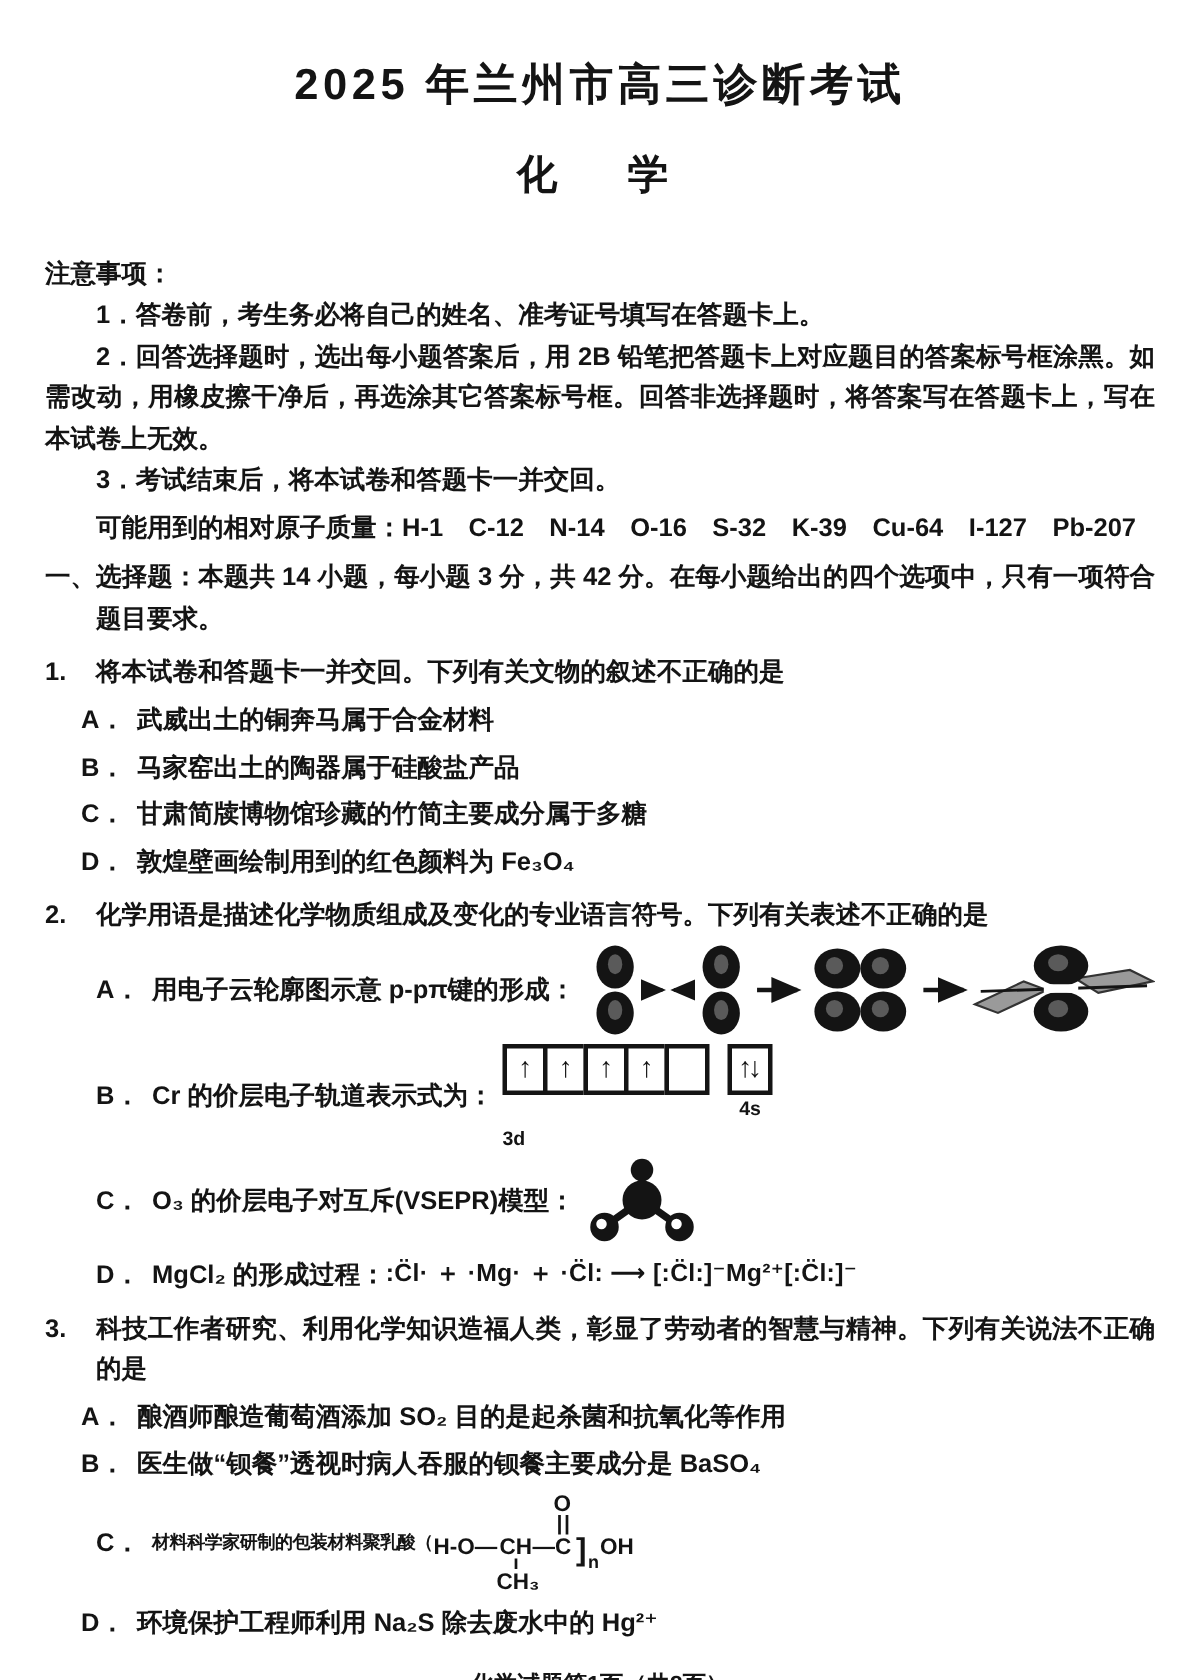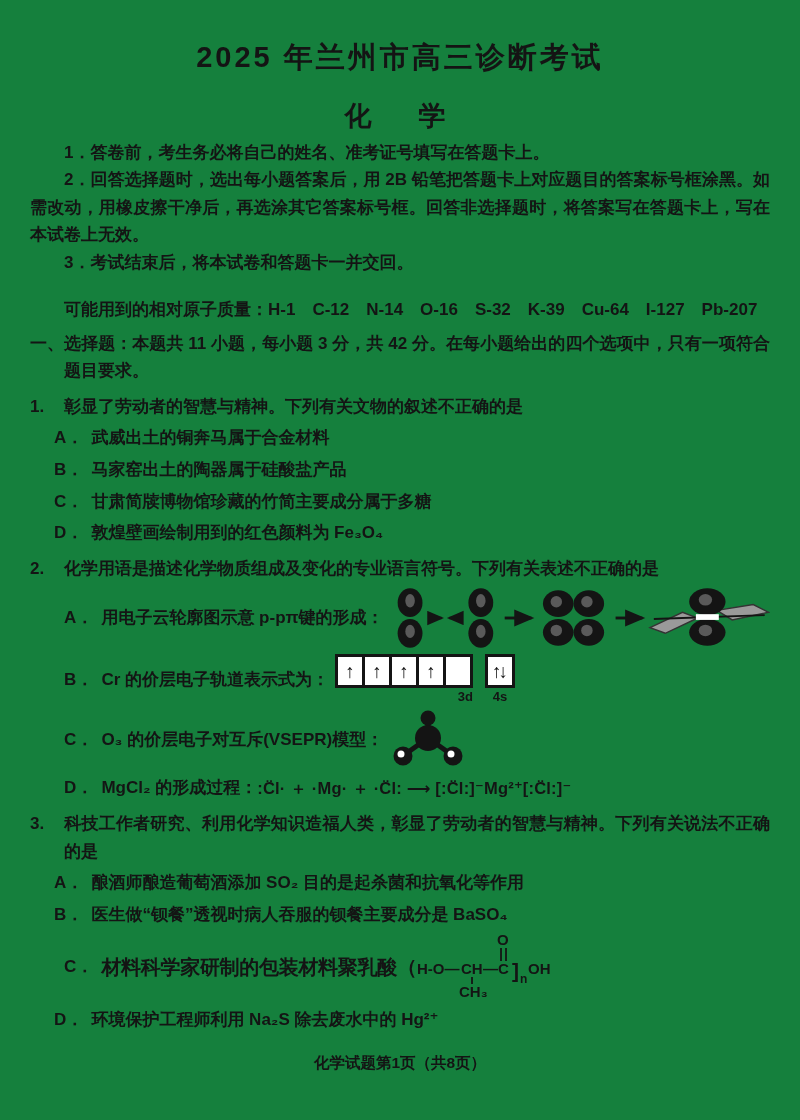--- a/index.html
+++ b/index.html
@@ -1,75 +1,76 @@
 <!DOCTYPE html>
 <html><head>
 <meta charset="utf-8">
 <style>
   * { margin:0; padding:0; box-sizing:border-box; }
   html,body { background:#e8e8e8; }
   body { font-family:"Liberation Sans","DejaVu Sans",sans-serif; }
   .page {
     position:relative; width:800px; height:1120px; margin:0 auto;
-    background:#15803d; color:#141414; overflow:hidden;
+    background:#ffffff; color:#141414; overflow:hidden;
     padding:34px 30px 0 30px;
     font-size:17px; line-height:1.62; font-weight:700;
   }
   .doc-title { text-align:center; font-size:29px; font-weight:800; letter-spacing:3px; }
   .doc-subject { text-align:center; font-size:27px; font-weight:800; letter-spacing:10px; margin-top:14px; }
   .notice-heading { margin-top:30px; font-weight:800; }
   .indented { text-indent:2em; text-align:justify; }
   .hang { padding-left:2em; text-indent:-2em; text-align:justify; }
   .num { display:inline-block; width:2em; text-indent:0; }
-  .atomic { margin-top:20px; }
+  .atomic { margin-top:4px; }
   .section-heading { margin-top:6px; font-weight:800; }
   .question { margin-top:8px; }
   .opt { margin:4px 0 0 2em; display:flex; align-items:center; }
   .opt-label { flex:0 0 2.2em; }
   .opt-text { white-space:nowrap; }
   .opt.textonly { display:block;margin-left:24px; }
   .opt.textonly .opt-label { display:inline-block; width:2.2em; }
   
   .orb-wrap { margin-left:6px; display:inline-block; }
   .orb-row { display:flex; align-items:flex-end; }
   .orb-group { display:flex; }
   .orb-box {
     width:30px; height:34px; border:3px solid #141414; background:#fff;
     display:flex; align-items:center; justify-content:center;
     font-size:19px; font-weight:800; line-height:1;
   }
   .orb-group .orb-box + .orb-box { margin-left:-3px; }
   .orb-4s { margin-left:12px; letter-spacing:-3px; padding-right:3px; }
   .orb-labels { display:flex; font-size:13px; font-weight:800; line-height:1.1; margin-top:2px; }
-  .orb-labels .l3d { width:138px; text-align:right; }
+  .orb-labels .l3d { width:138px; text-align:left;margin-top:20px; }
   .orb-labels .l4s { width:30px; margin-left:12px; text-align:center; }
   .equation { font-size:16.5px; letter-spacing:0.2px; white-space:nowrap; }
-  .tight { letter-spacing:-0.3px; font-size:20px; }
+  .tight { letter-spacing:-0.3px; font-size:12px; }
   .footer { text-align:center; margin-top:16px; font-size:15.5px; font-weight:800; }
   svg { display:block; }
   .svg-inline { margin-left:6px; }
 </style>
 </head>
 <body>
 
 <div class="page">
 
   <div class="doc-title">2025 年兰州市高三诊断考试</div>
   <div class="doc-subject">化　学</div>
 
+  <div class="notice-heading">注意事项：</div>
   <p class="indented">1．答卷前，考生务必将自己的姓名、准考证号填写在答题卡上。</p>
   <p class="indented">2．回答选择题时，选出每小题答案后，用 2B 铅笔把答题卡上对应题目的答案标号框涂黑。如需改动，用橡皮擦干净后，再选涂其它答案标号框。回答非选择题时，将答案写在答题卡上，写在本试卷上无效。</p>
   <p class="indented">3．考试结束后，将本试卷和答题卡一并交回。</p>
 
   <p class="indented atomic">可能用到的相对原子质量：H-1　C-12　N-14　O-16　S-32　K-39　Cu-64　I-127　Pb-207</p>
 
-  <p class="hang section-heading">一、选择题：本题共 11 小题，每小题 3 分，共 42 分。在每小题给出的四个选项中，只有一项符合题目要求。</p>
+  <p class="hang section-heading">一、选择题：本题共 14 小题，每小题 3 分，共 42 分。在每小题给出的四个选项中，只有一项符合题目要求。</p>
 
   <div class="question">
-    <p class="hang"><span class="num">1.</span><span>彰显了劳动者的智慧与精神。下列有关文物的叙述不正确的是</span></p>
+    <p class="hang"><span class="num">1.</span><span>将本试卷和答题卡一并交回。下列有关文物的叙述不正确的是</span></p>
     <div class="opt textonly"><span class="opt-label">A．</span><span>武威出土的铜奔马属于合金材料</span></div>
     <div class="opt textonly"><span class="opt-label">B．</span><span>马家窑出土的陶器属于硅酸盐产品</span></div>
     <div class="opt textonly"><span class="opt-label">C．</span><span>甘肃简牍博物馆珍藏的竹简主要成分属于多糖</span></div>
     <div class="opt textonly"><span class="opt-label">D．</span><span>敦煌壁画绘制用到的红色颜料为 Fe₃O₄</span></div>
   </div>
 
   <div class="question">
     <p class="hang"><span class="num">2.</span><span>化学用语是描述化学物质组成及变化的专业语言符号。下列有关表述不正确的是</span></p>
 
     <div class="opt">

